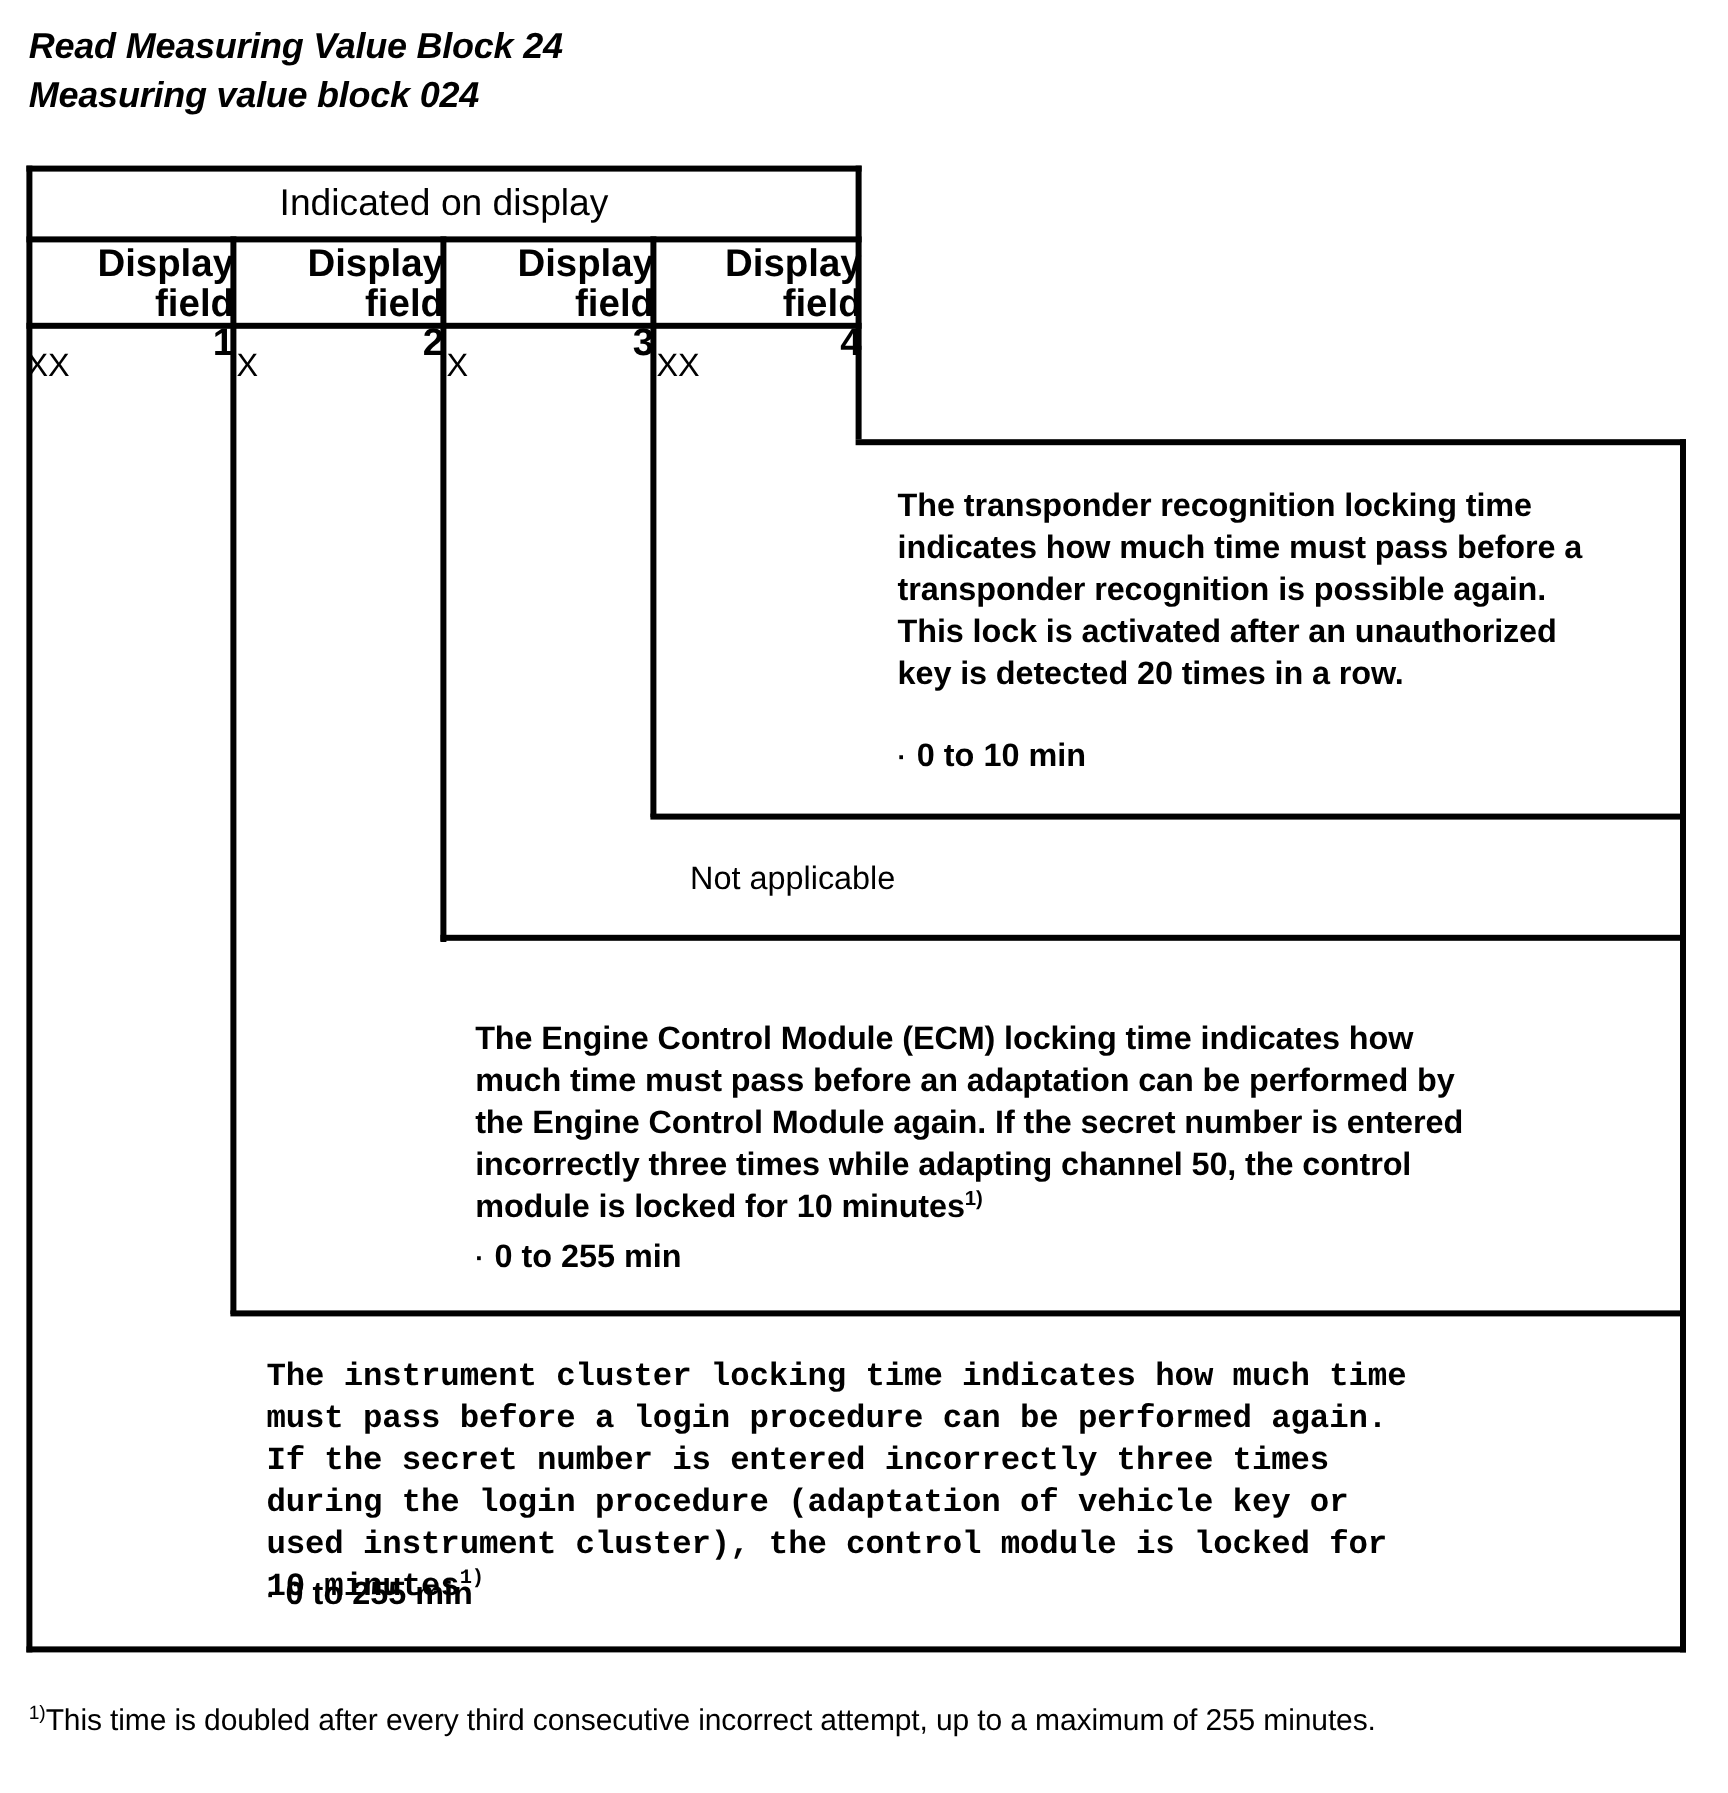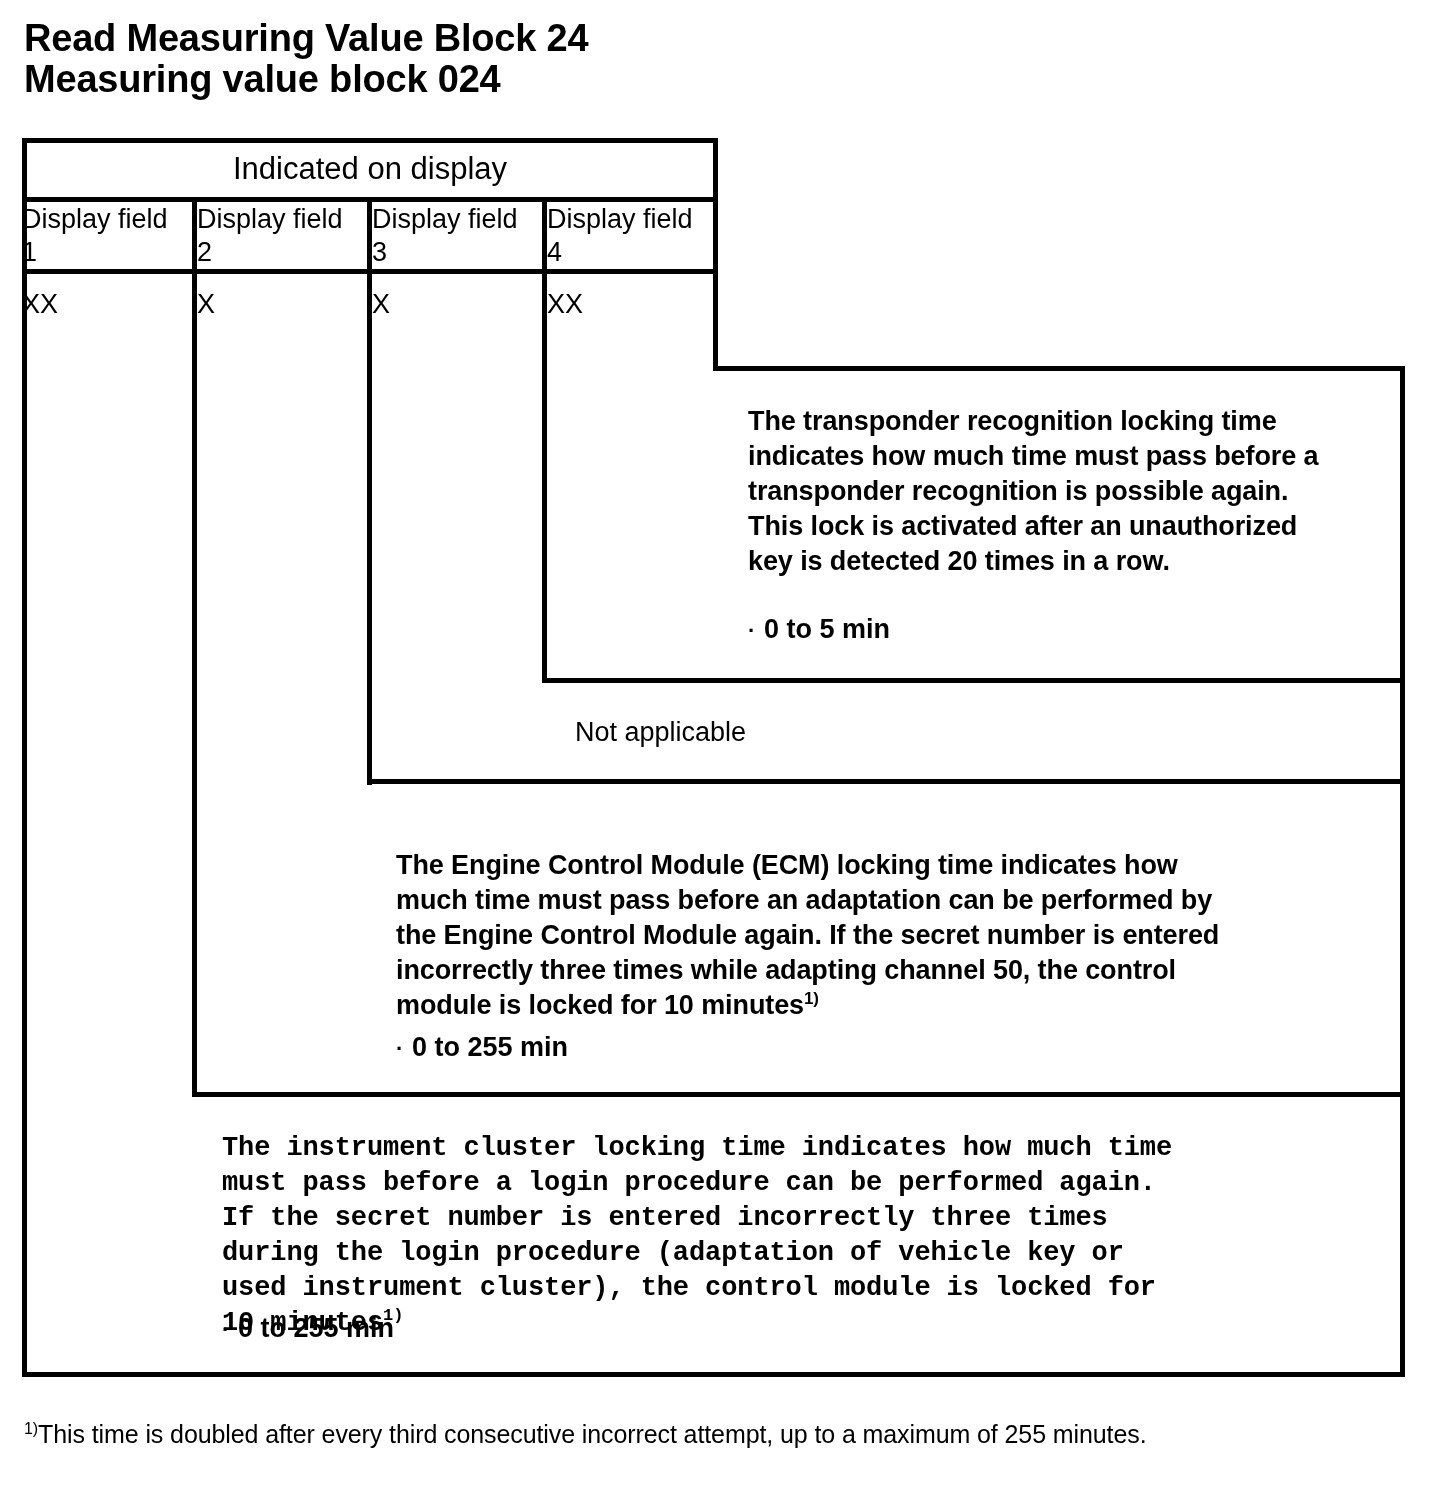--- a/index.html
+++ b/index.html
@@ -17,25 +17,26 @@
   }
 
   
   .title-block {
     position: absolute;
     left: 24px;
     top: 18px;
     width: 1000px;
   }
   .title-line {
-    font-size: 38px;
+    font-size: 30px;
     font-weight: bold;
     line-height: 41px;
     letter-spacing: -0.2px;
     white-space: nowrap;
+    font-style: italic;
   }
 
   
   .table-canvas {
     position: absolute;
     left: 0;
     top: 0;
     width: 1440px;
     height: 1494px;
   }
@@ -48,24 +49,24 @@
   }
   .vline {
     position: absolute;
     background: #000000;
     width: 5px;
   }
 
   
   .cell-text {
     position: absolute;
-    text-align: left;
-    font-size: 27px;
+    text-align: right;
+    font-size: 32px;
     line-height: 33px;
-    font-weight: normal;
+    font-weight: bold;
   }
   .banner-text {
     position: absolute;
     text-align: center;
     font-size: 31px;
     line-height: 38px;
   }
   .xx-text {
     position: absolute;
     text-align: left;
@@ -174,21 +175,21 @@
 
   <div class="vline" style="left:1400px; top:366px; height:1011px;"></div>
 
   <div class="hline" style="left:22px; top:1372px; width:1383px;"></div>
 
   <div class="hline" style="left:713px; top:366px; width:692px;"></div>
 
   <div class="hline" style="left:542px; top:678px; width:863px;"></div>
   <div class="para" style="left:748px; top:404px; width:585px;">The transponder recognition locking time indicates how much time must pass before a transponder recognition is possible again. This lock is activated after an unauthorized key is detected 20 times in a row.</div>
   <div class="bullet-row" style="left:748px; top:613px;">
-    <span class="bullet-dot">·</span><span>0 to 5 min</span>
+    <span class="bullet-dot">·</span><span>0 to 10 min</span>
   </div>
 
   <div class="hline" style="left:367px; top:779px; width:1038px;"></div>
   <div class="na-text" style="left:575px; top:716px;">Not applicable</div>
 
   <div class="hline" style="left:192px; top:1092px; width:1213px;"></div>
   <div class="para" style="left:396px; top:848px; width:850px;">
     <span>The Engine Control Module (ECM) locking time indicates how much time must pass before an adaptation can be performed by the Engine Control Module again. If the secret number is entered incorrectly three times while adapting channel 50, the control module is locked for 10 minutes</span><span class="sup">1)</span>
   </div>
   <div class="bullet-row" style="left:396px; top:1031px;">

